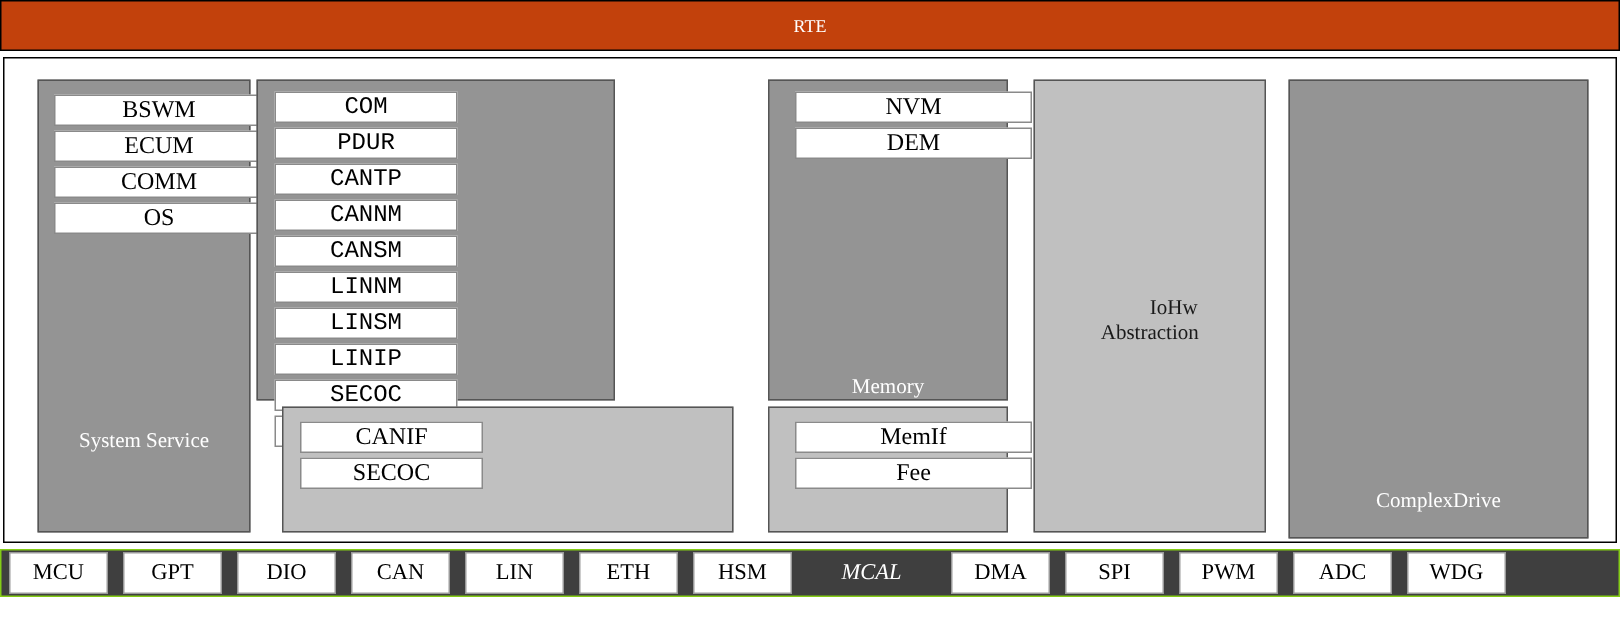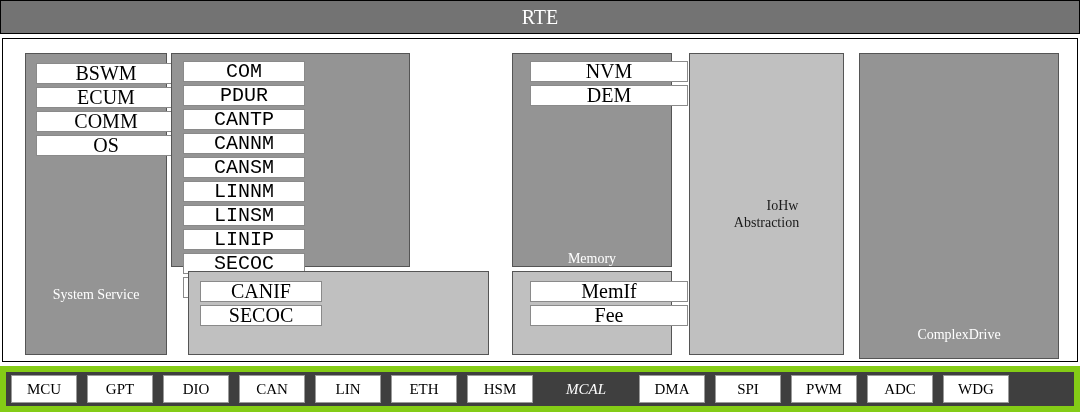--- a/index.html
+++ b/index.html
@@ -21,28 +21,28 @@
     box-sizing: border-box;
   }
 
   
   .rte-bar {
     position: absolute;
     left: 0;
     top: 0;
     width: 1080px;
     height: 34px;
-    background: #737373;
+    background: #c2410c;
     border: 1px solid #000000;
     box-sizing: border-box;
     color: #ffffff;
     display: flex;
     align-items: center;
     justify-content: center;
-    font-size: 20px;
+    font-size: 12px;
   }
 
   
   .bsw-panel {
     position: absolute;
     left: 2px;
     top: 38px;
     width: 1076px;
     height: 324px;
     background: #ffffff;
@@ -76,34 +76,34 @@
     top: 0;
     width: 100%;
   }
   .chip {
     background: #ffffff;
     border: 1px solid #8a8a8a;
     box-sizing: border-box;
     height: 21px;
     line-height: 19px;
     text-align: center;
-    font-size: 20px;
+    font-size: 16px;
     color: #000000;
     margin-bottom: 3px;
   }
 
   
   .mcal-bar {
     position: absolute;
     left: 0;
     top: 366px;
     width: 1080px;
-    height: 46px;
+    height: 32px;
     background: #3f3f3f;
-    border: 6px solid #84cc16;
+    border: 1px solid #84cc16;
     box-sizing: border-box;
     display: flex;
     align-items: center;
   }
   .mcal-chip {
     background: #ffffff;
     border: 1px solid #9a9a9a;
     box-sizing: border-box;
     height: 28px;
     line-height: 26px;

